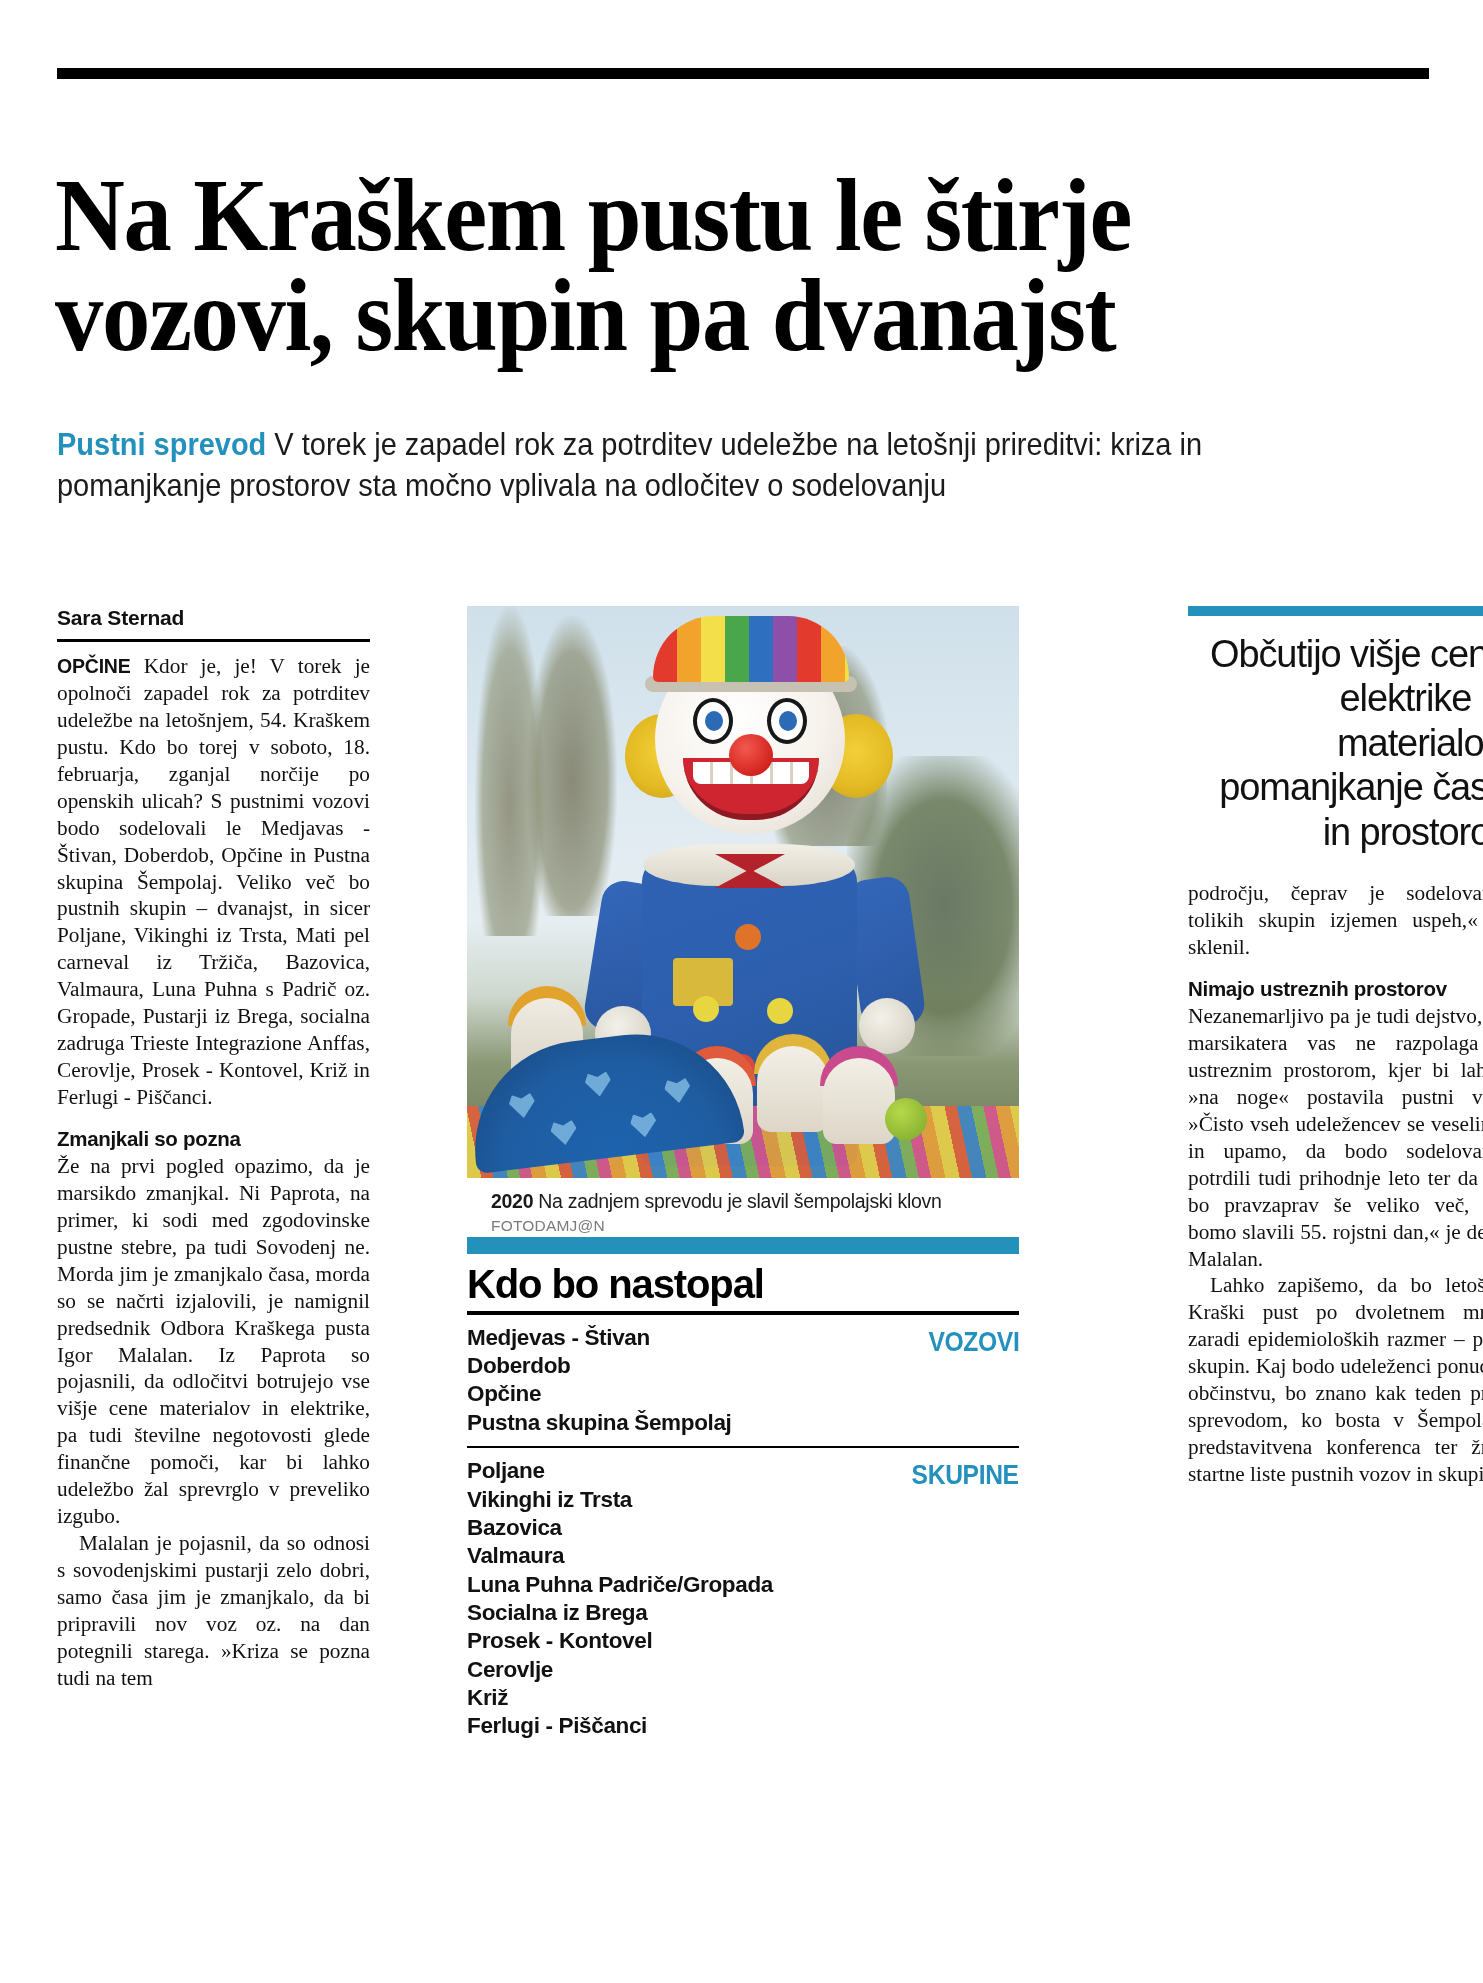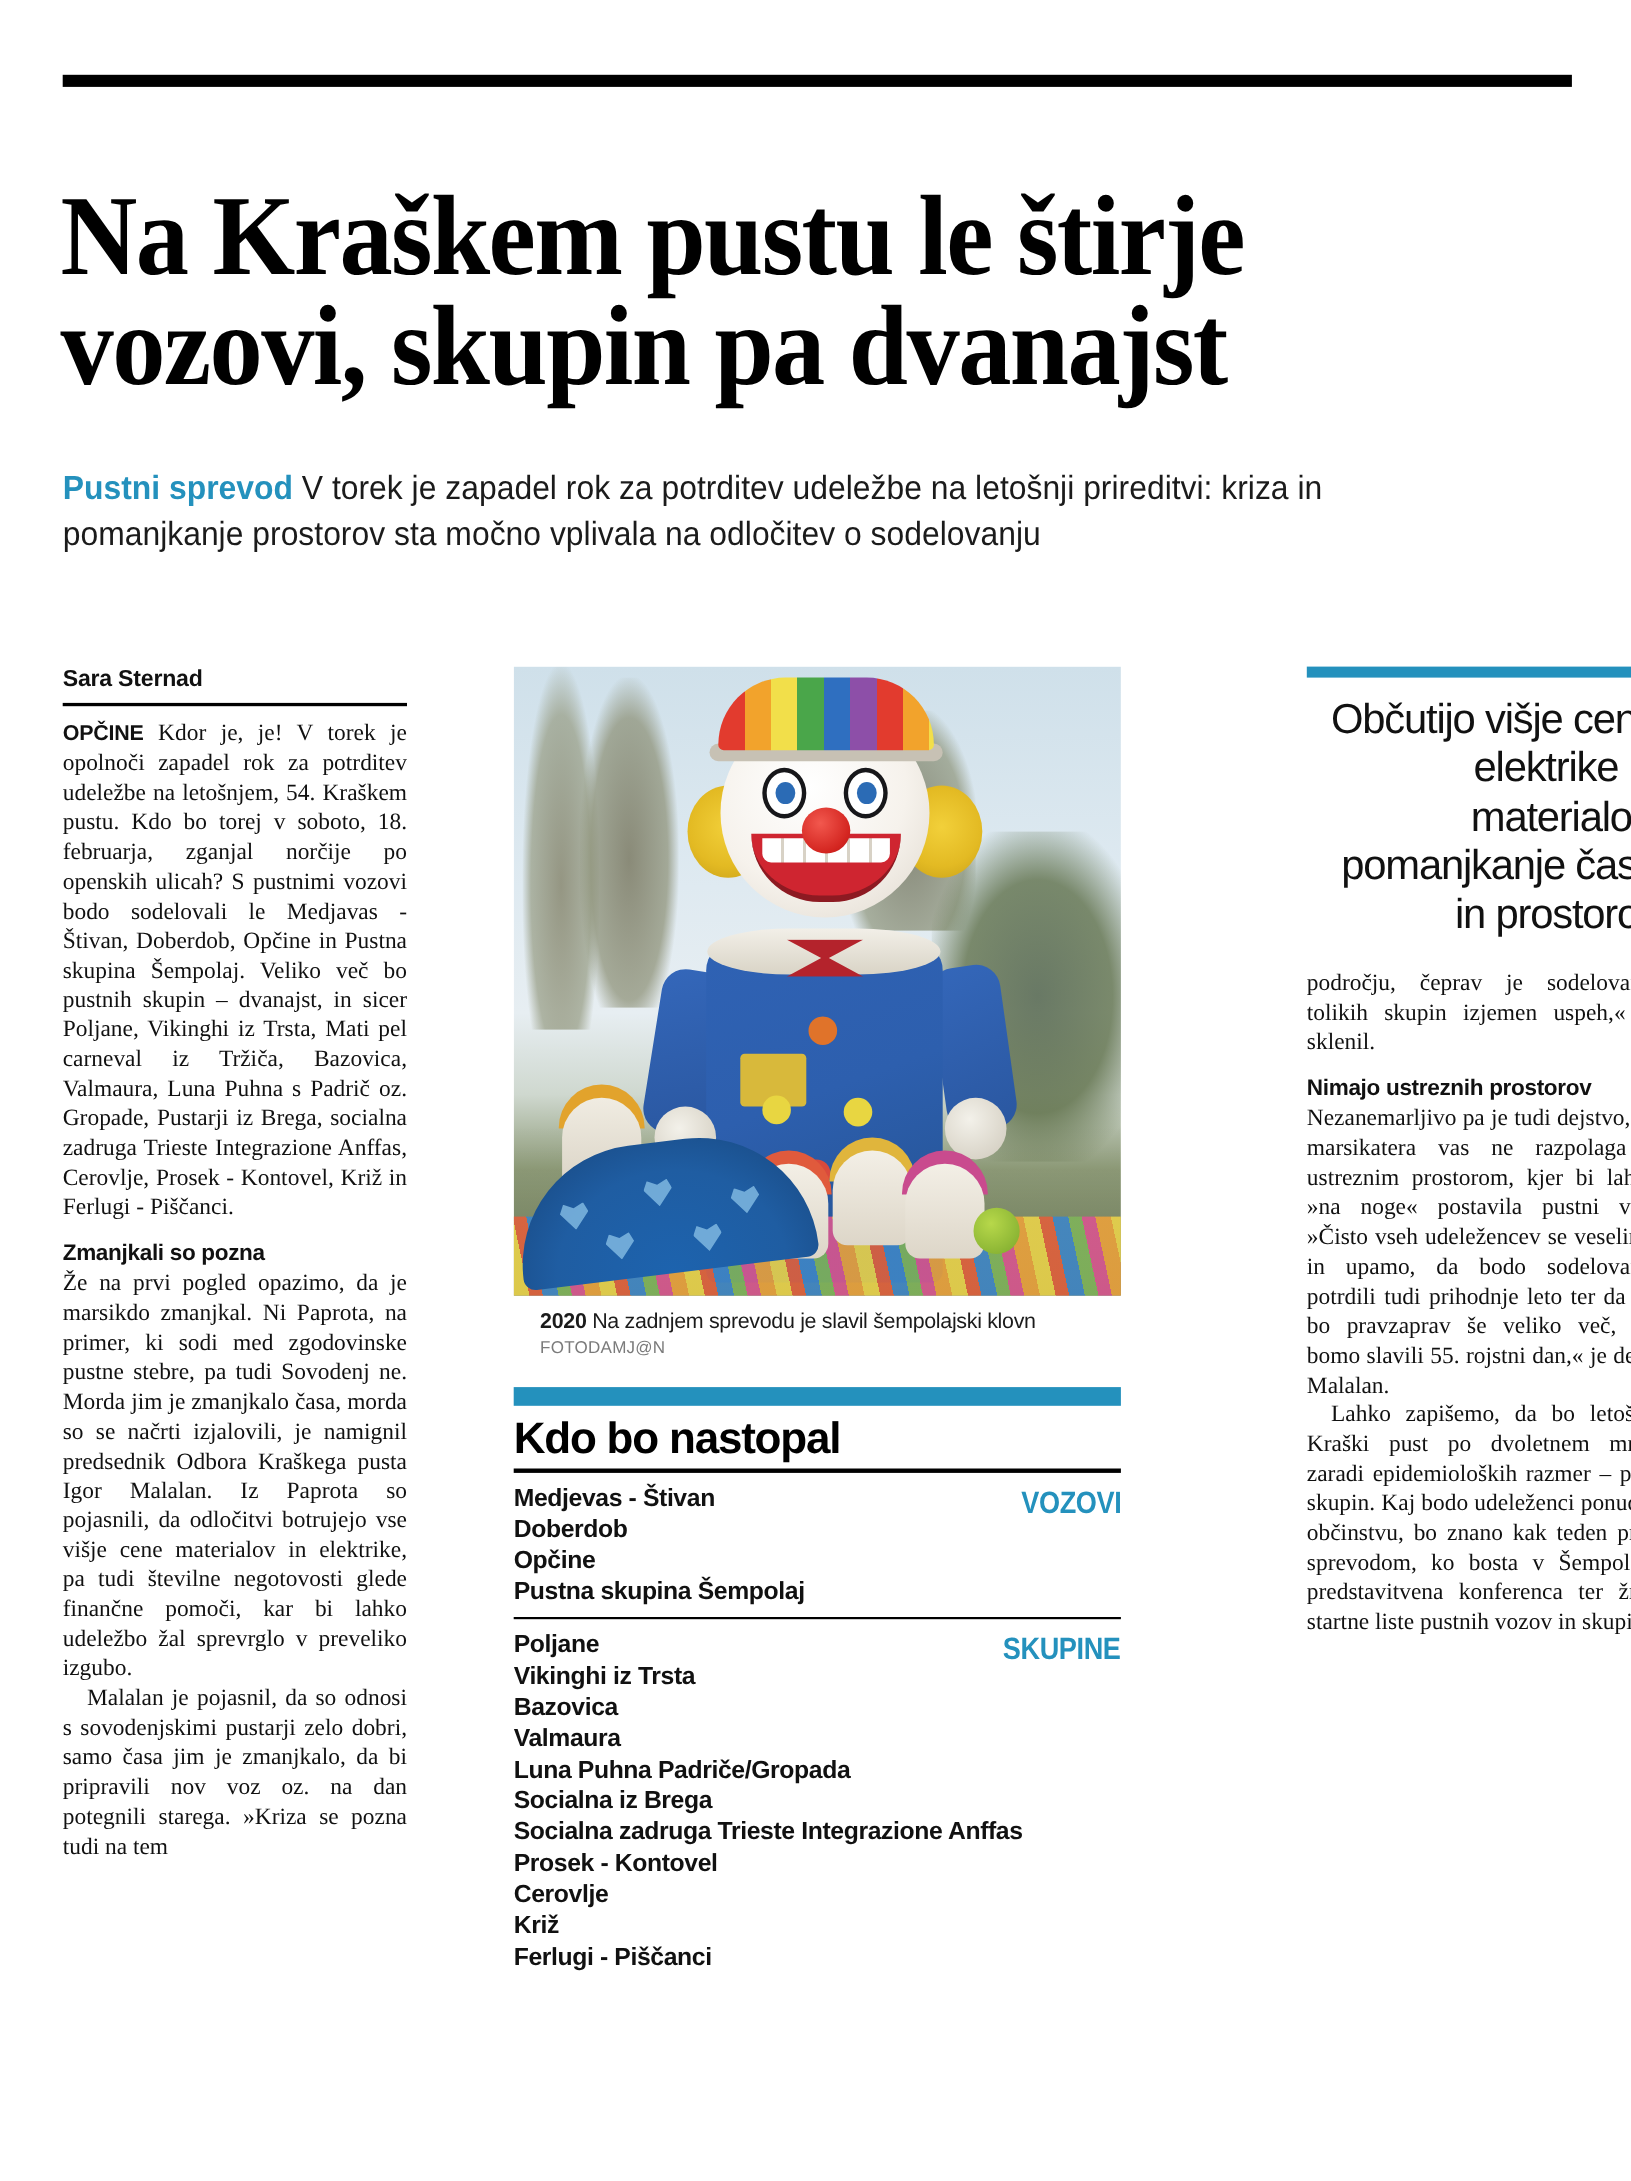--- a/index.html
+++ b/index.html
@@ -349,21 +349,21 @@
     margin-left: 24px;
   }
   .caption .cap-year { font-weight: 700; }
   .caption .cap-credit {
     font-size: 15.5px;
     color: #7b7b7b;
     letter-spacing: 0.2px;
   }
 
   
-  .factbox { width: 552px; margin-top: 24px; }
+  .factbox { width: 552px; }
   .box-bar {
     width: 552px; height: 17px;
     background: #2491bd;
   }
   .box-title {
     font-family: "Liberation Sans", sans-serif;
     font-weight: 700;
     font-size: 40px;
     letter-spacing: -1.1px;
     color: #000;
@@ -553,21 +553,20 @@
 
         <div class="list-group">
           <div class="group-label">SKUPINE</div>
           <ul>
             <li>Poljane</li>
             <li>Vikinghi iz Trsta</li>
             <li>Bazovica</li>
             <li>Valmaura</li>
             <li>Luna Puhna Padriče/Gropada</li>
             <li>Socialna iz Brega</li>
-            <li>Socialna zadruga Trieste Integrazione Anffas</li>
             <li>Prosek - Kontovel</li>
             <li>Cerovlje</li>
             <li>Križ</li>
             <li>Ferlugi - Piščanci</li>
           </ul>
         </div>
       </div>
     </div>
 
     <div class="col-right">

